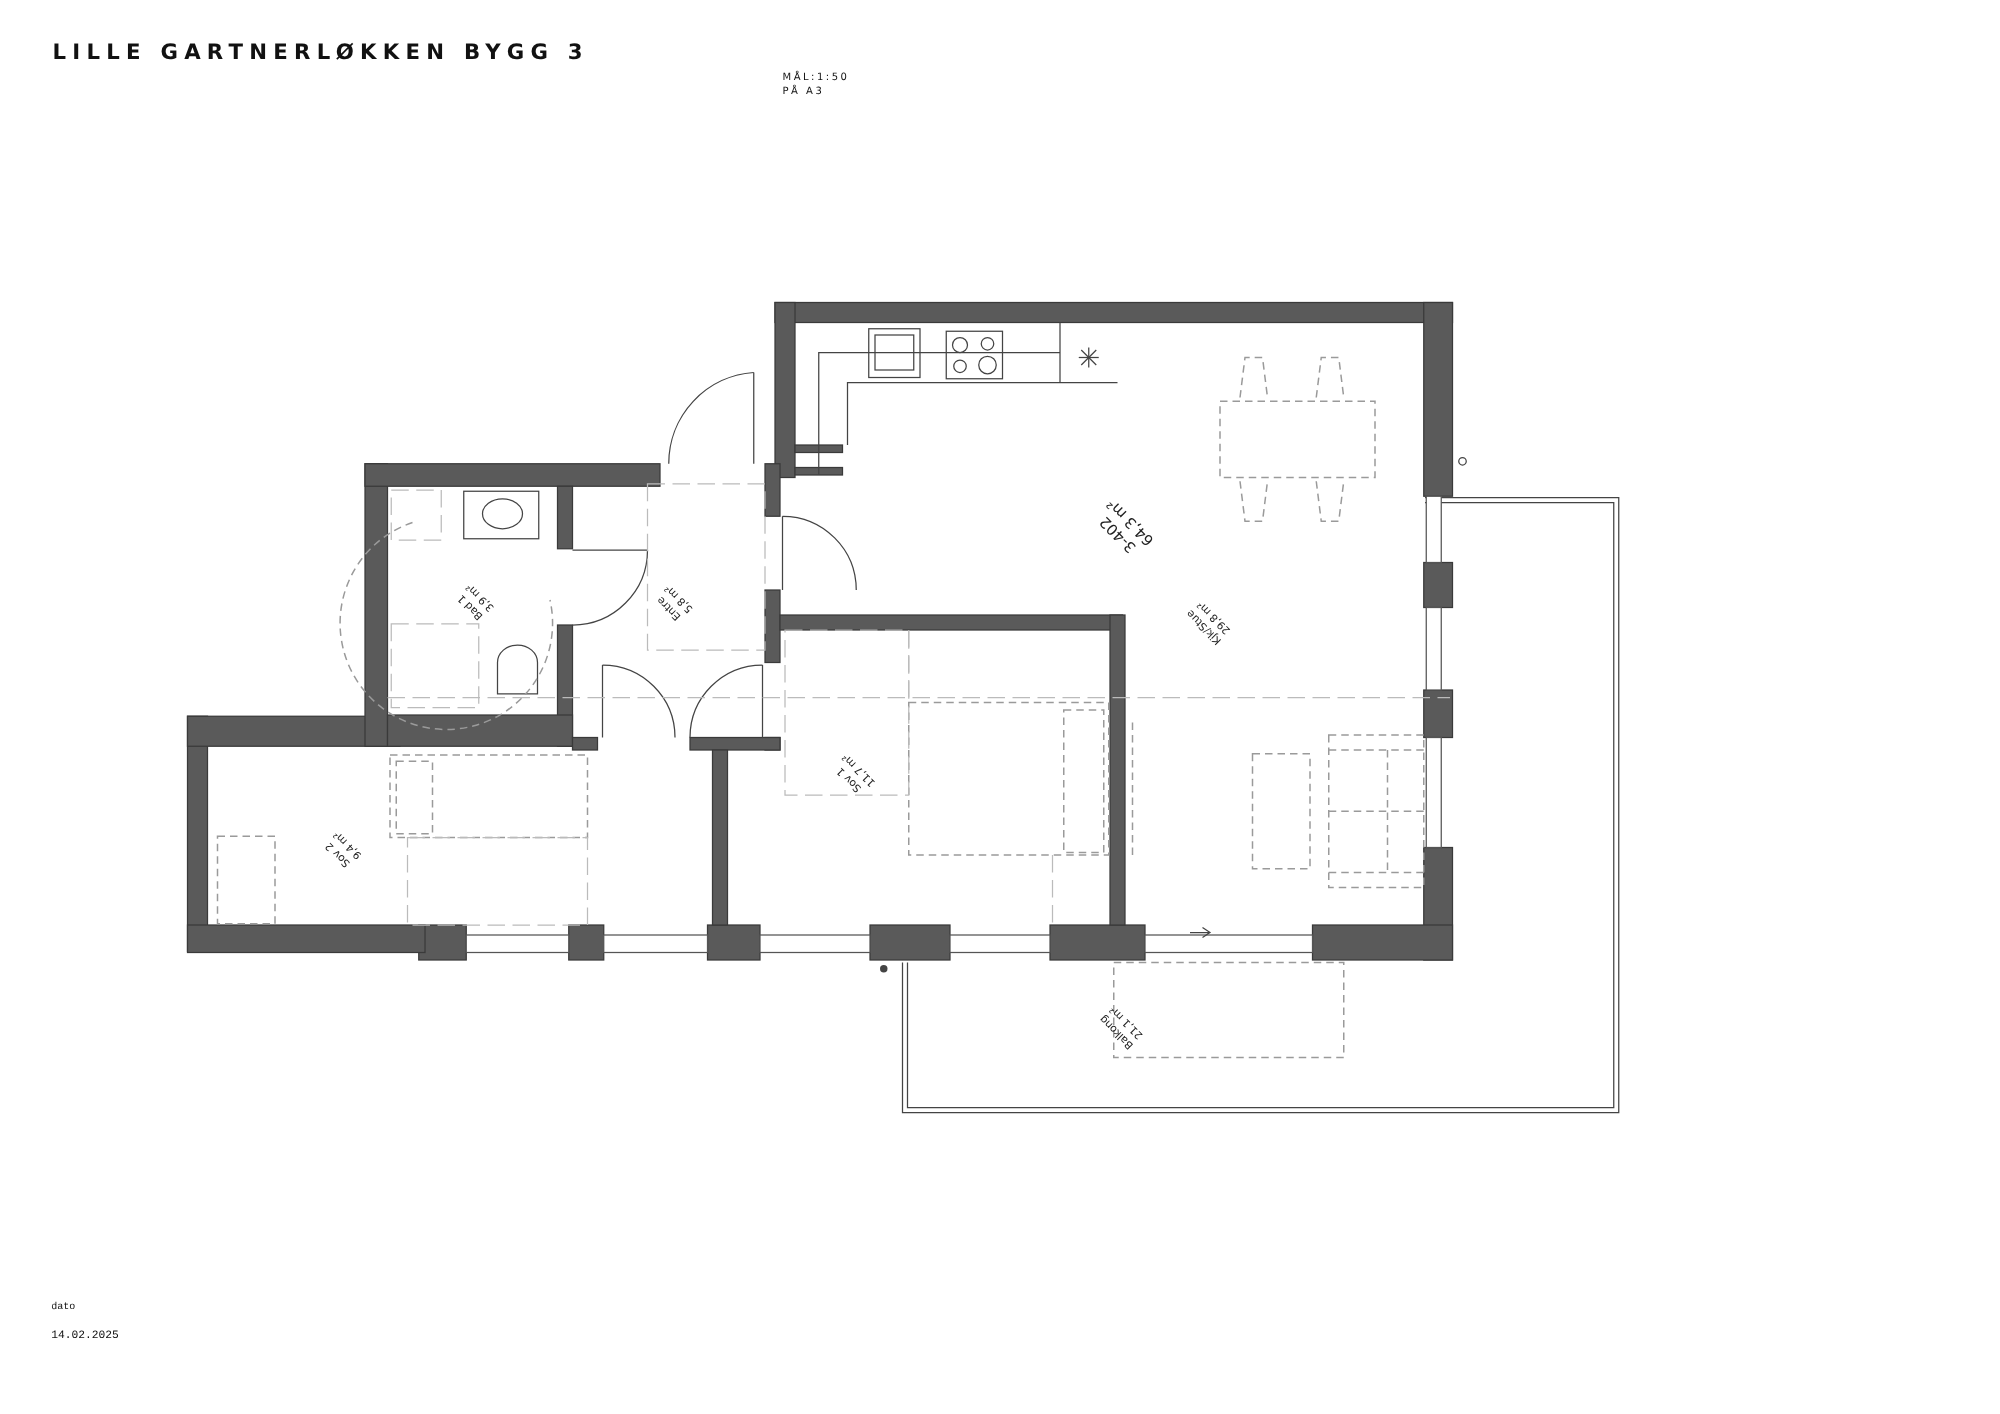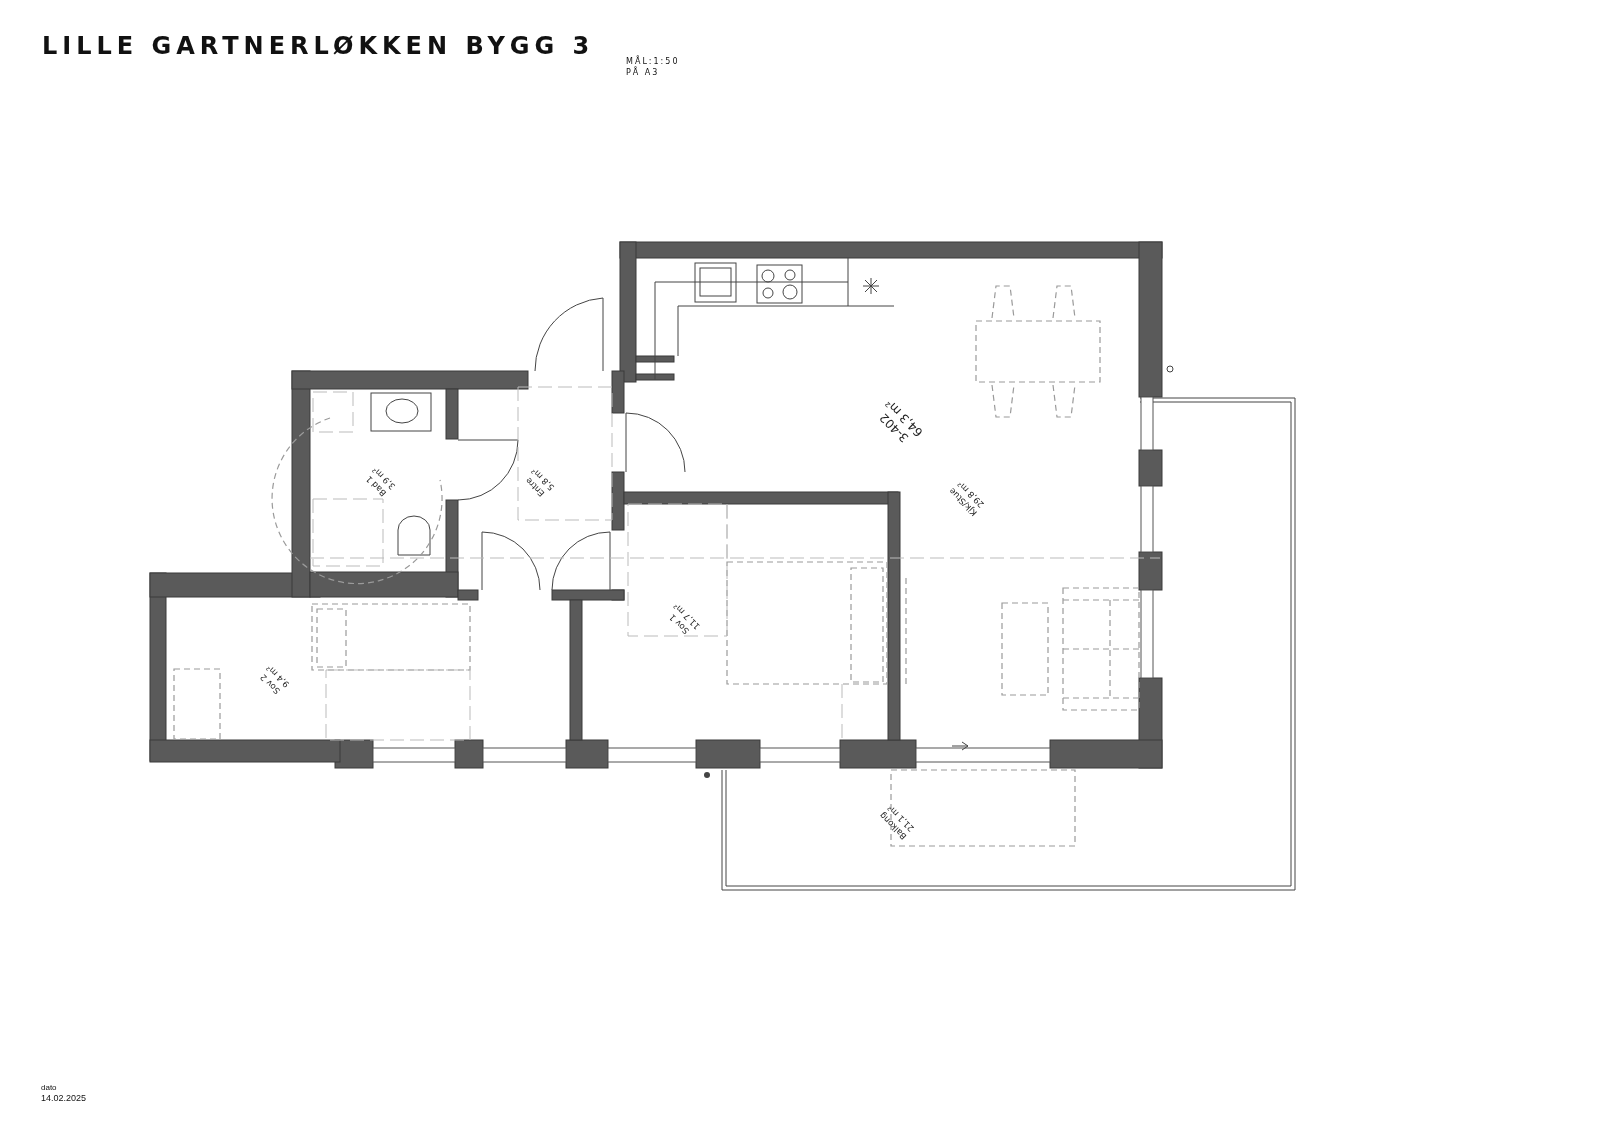--- a/index.html
+++ b/index.html
@@ -1,24 +1,24 @@
 <!DOCTYPE html>
 <html><head>
 <meta charset="utf-8">
 <style>
   html, body { margin: 0; padding: 0; background: #ffffff; }
   body { width: 1600px; height: 1131px; position: relative; overflow: hidden;
          font-family: "DejaVu Sans", sans-serif; color: #111; }
-  .title { position: absolute; left: 42px; top: 32px; font-size: 24px; font-weight: bold;
+  .title { position: absolute; left: 42px; top: 32px; font-size: 17px; font-weight: bold;
            letter-spacing: 5px; font-family: "DejaVu Sans", sans-serif; }
   .scale { position: absolute; left: 626px; top: 56px; font-size: 8px; letter-spacing: 2px;
            text-align: left; line-height: 11px; font-family: "DejaVu Sans", sans-serif; }
-  .datebox { position: absolute; left: 41px; top: 1082px; font-size: 8px; line-height: 11px;
-             font-family: Liberation Sans, sans-serif; }
-  .datebox .d { font-size: 9px; }
+  .datebox { position: absolute; left: 41px; top: 1040px; font-size: 8px; line-height: 11px;
+             font-family: Liberation Mono, monospace; }
+  .datebox .d { font-size: 9px; margin-top: 12px; }
   svg.plan { position: absolute; left: 0; top: 0; }
   .wall { fill: #5a5a5a; stroke: #3a3a3a; stroke-width: 1; }
   .thin { fill: none; stroke: #444; stroke-width: 1; }
   .dash { fill: none; stroke: #9a9a9a; stroke-width: 1.2; stroke-dasharray: 6 4; }
   .dashlight { fill: none; stroke: #bbb; stroke-width: 1; stroke-dasharray: 14 6; }
   .win { fill: #fff; stroke: #555; stroke-width: 1; }
   .lbl { font-family: "DejaVu Sans", sans-serif; font-size: 8.5px; fill: #222; }
   .lbl-big { font-family: "DejaVu Sans", sans-serif; font-size: 12px; fill: #222; }
 </style>
 </head>

